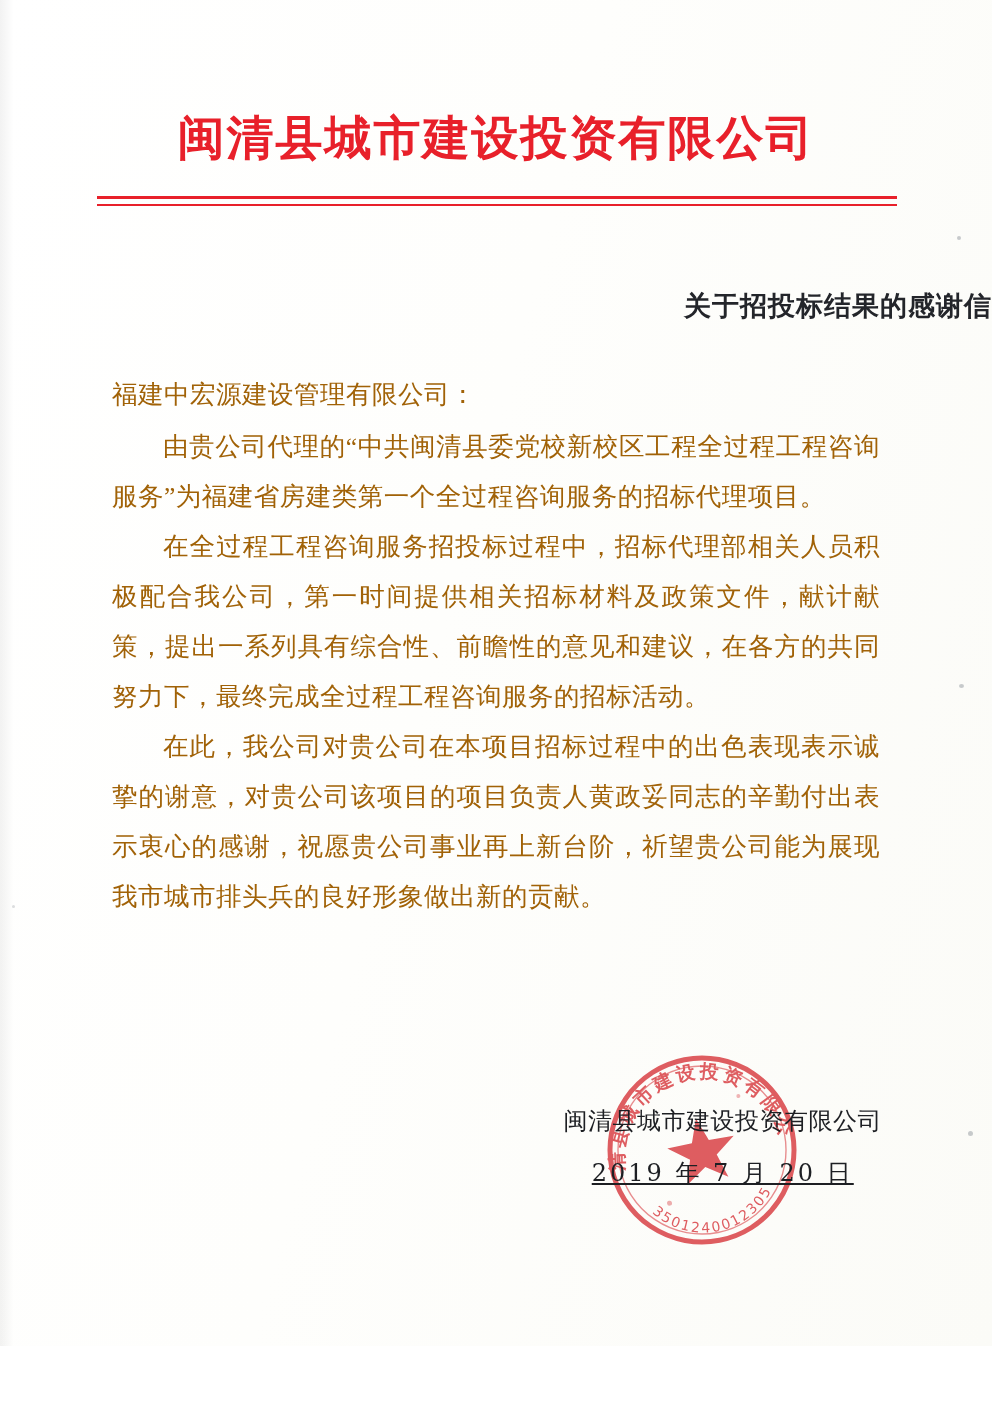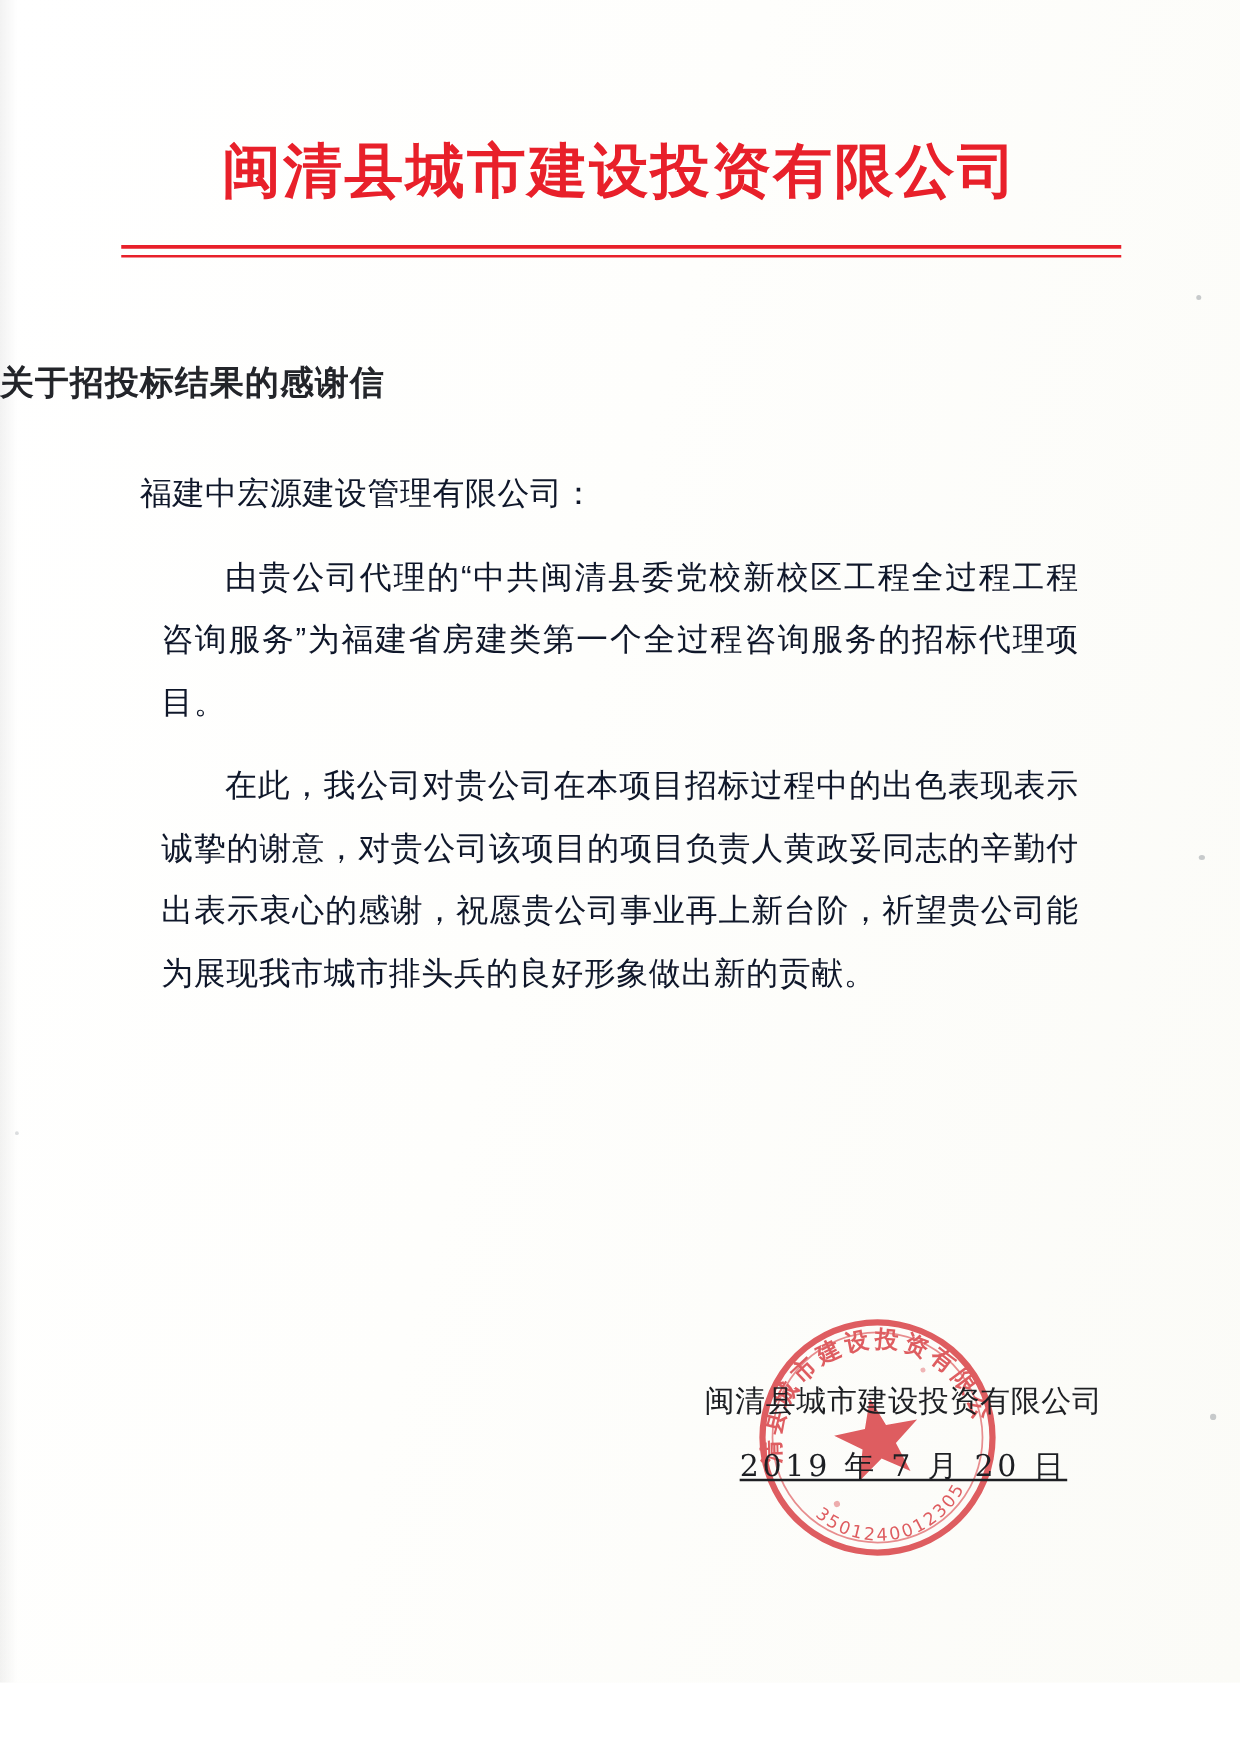--- a/index.html
+++ b/index.html
@@ -53,44 +53,44 @@
   }
   .rule.r1 { top: 196px; }
   .rule.r2 { top: 204px; height: 2px; }
 
   
   .doc-title {
     position: absolute;
     left: 0;
     right: 0;
     top: 288px;
-    text-align: left;
+    text-align: right;
     font-family: Liberation Mono, monospace;
     font-weight: bold;
     font-size: 27px;
     letter-spacing: 1px;
     color: #23252a;
   }
   .body-block {
     position: absolute;
     left: 112px;
     width: 768px;
     top: 370px;
-    color: #0f172a;
-    font-family: Liberation Sans, sans-serif;
+    color: #a16207;
+    font-family: Liberation Serif, serif;
     font-size: 25.5px;
     line-height: 50px;
     letter-spacing: 0.5px;
     text-align: justify;
   }
   .salutation {
     margin: 0 0 2px 0;
   }
   .para {
-    margin: 17px;
+    margin: 0;
     text-indent: 2em;
   }
 
   
   .sign-block {
     position: absolute;
     right: 110px;
     top: 1095px;
     text-align: center;
     font-family: "DejaVu Serif", serif;
@@ -148,20 +148,21 @@
     <div class="company-title">闽清县城市建设投资有限公司</div>
   </div>
   <div class="rule r1"></div>
   <div class="rule r2"></div>
 
   <div class="doc-title">关于招投标结果的感谢信</div>
 
   <div class="body-block">
     <p class="salutation">福建中宏源建设管理有限公司：</p>
     <p class="para">由贵公司代理的“中共闽清县委党校新校区工程全过程工程咨询服务”为福建省房建类第一个全过程咨询服务的招标代理项目。</p>
+    <p class="para">在全过程工程咨询服务招投标过程中，招标代理部相关人员积极配合我公司，第一时间提供相关招标材料及政策文件，献计献策，提出一系列具有综合性、前瞻性的意见和建议，在各方的共同努力下，最终完成全过程工程咨询服务的招标活动。</p>
     <p class="para">在此，我公司对贵公司在本项目招标过程中的出色表现表示诚挚的谢意，对贵公司该项目的项目负责人黄政妥同志的辛勤付出表示衷心的感谢，祝愿贵公司事业再上新台阶，祈望贵公司能为展现我市城市排头兵的良好形象做出新的贡献。</p>
   </div>
 
   <div class="seal">
     <svg width="208" height="208" viewBox="0 0 208 208" aria-hidden="true">
       <defs>
         <path id="sealArc" d="M 104,104 m -82,0 a 82,82 0 1 1 164,0"></path>
         <path id="sealArcTop" d="M 24,112 A 80,80 0 0 1 184,112"></path>
         <path id="sealArcBottom" d="M 30,128 A 76,76 0 0 0 178,128"></path>
       </defs>

